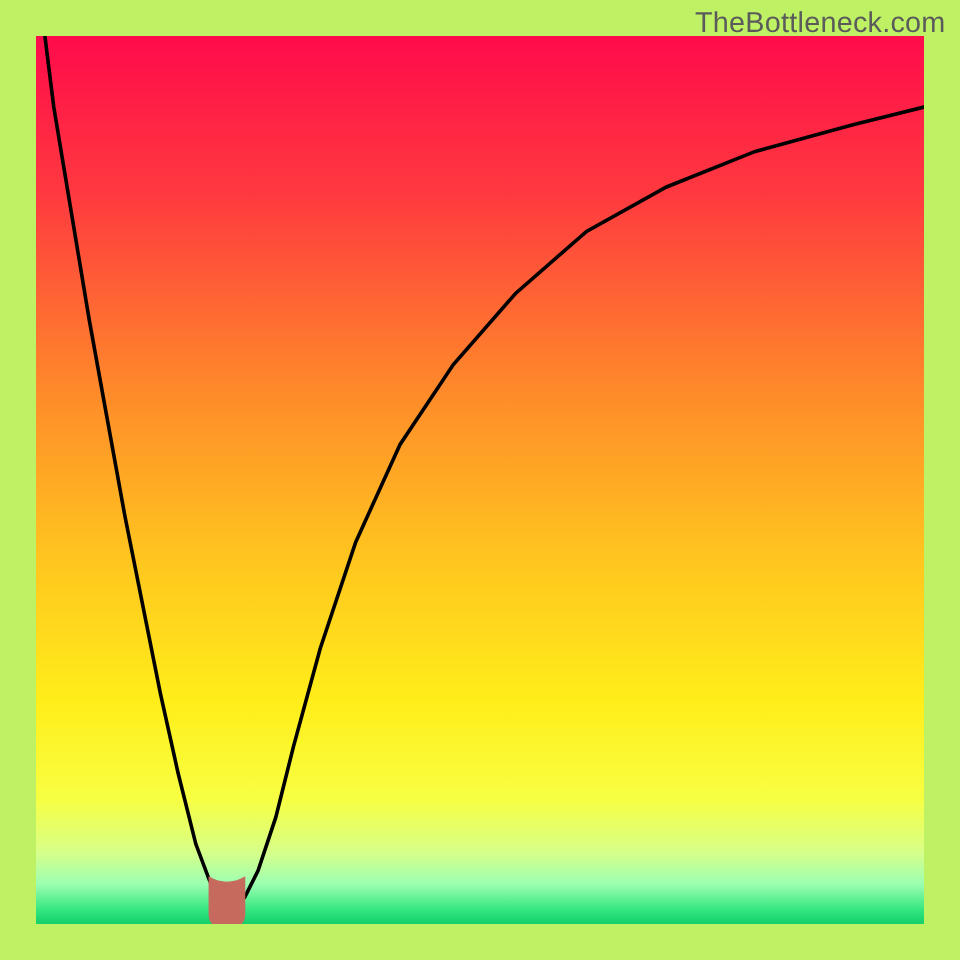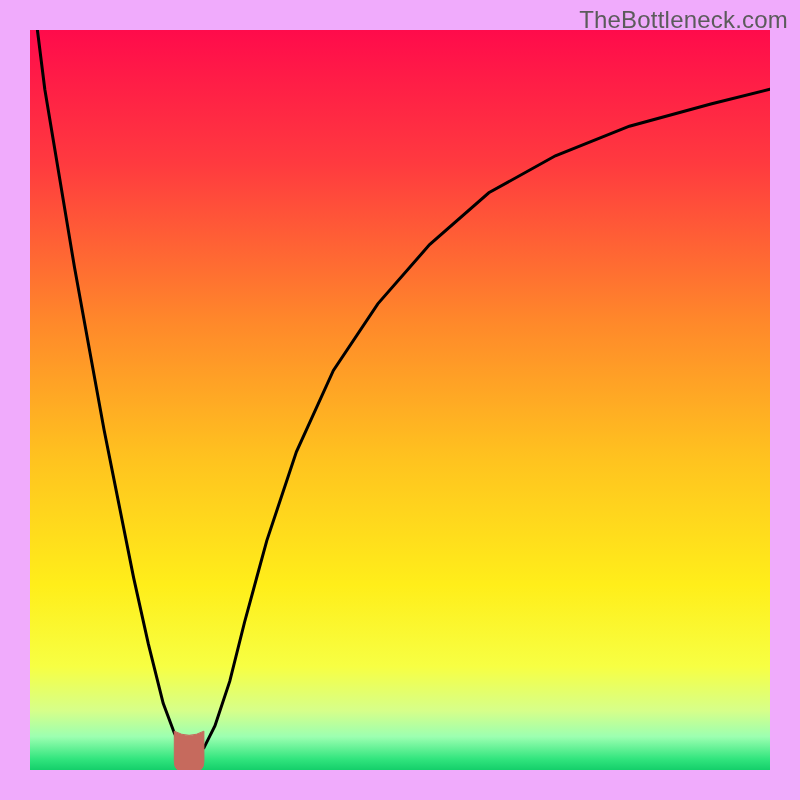--- a/index.html
+++ b/index.html
@@ -9,21 +9,21 @@
     height: 800px;
     background: #000;
     overflow: hidden;
   }
   .frame {
     position: absolute;
     left: 0;
     top: 0;
     width: 800px;
     height: 800px;
-    background: #f0abfc;
+    background: #bef264;
   }
   .plot-area {
     position: absolute;
     left: 30px;
     top: 30px;
     width: 740px;
     height: 740px;
     overflow: hidden;
   }
   .gradient-bg {

